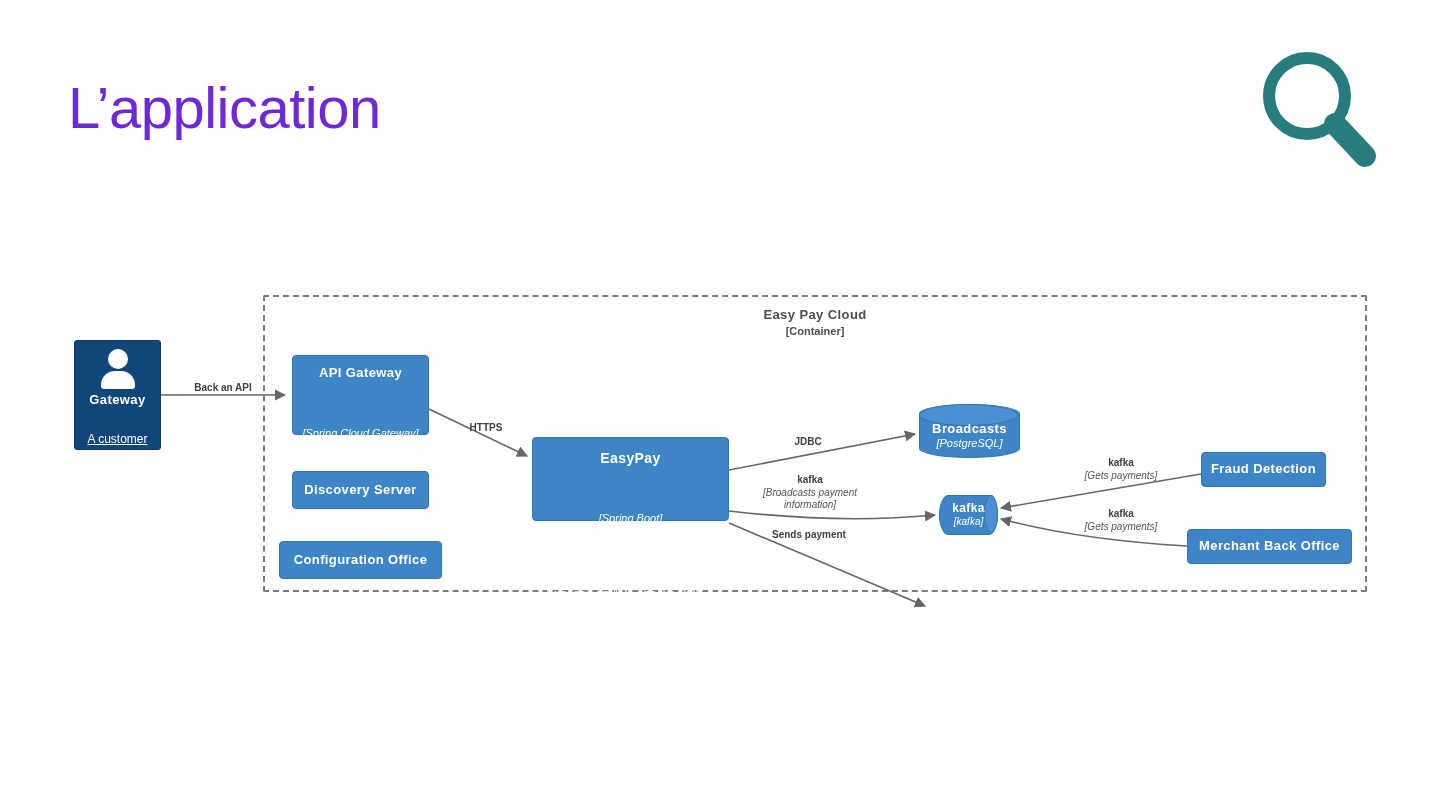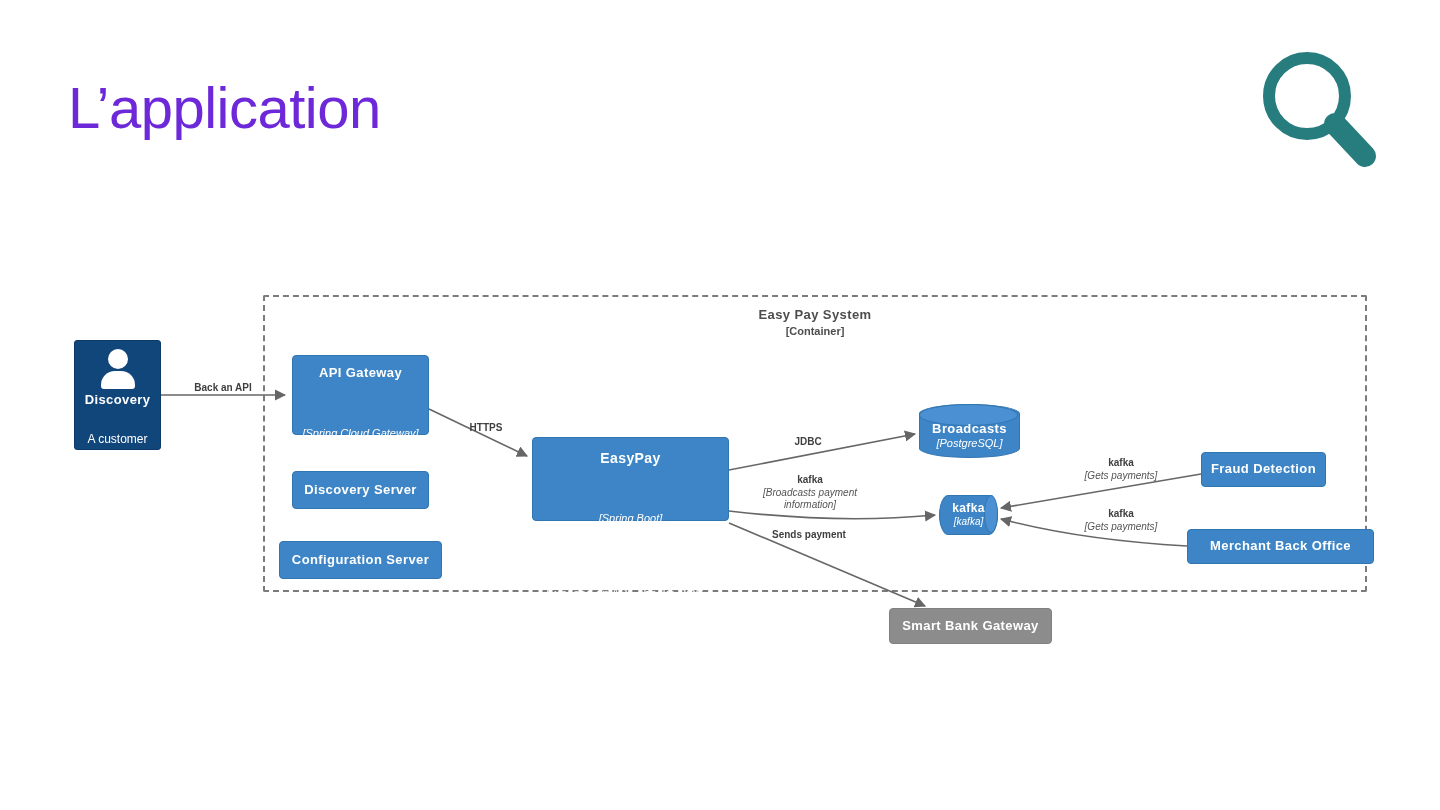--- a/index.html
+++ b/index.html
@@ -217,21 +217,21 @@
 <div id="slide">
 
   <div id="slide-title">L’application</div>
 
   <svg id="magnifier" viewBox="0 0 130 120">
     <circle cx="55" cy="48" r="38" fill="none" stroke="#277d7d" stroke-width="12"></circle>
     <line x1="83" y1="76" x2="113" y2="108" stroke="#277d7d" stroke-width="22" stroke-linecap="round"></line>
   </svg>
 
   <div id="system-boundary"></div>
-  <div id="boundary-title">Easy Pay System</div>
+  <div id="boundary-title">Easy Pay Cloud</div>
   <div id="boundary-type">[Container]</div>
 
   <svg id="edges" viewBox="0 0 1440 810">
     <defs>
       <marker id="arrow" viewBox="0 0 10 10" refX="9" refY="5" markerWidth="7" markerHeight="7" orient="auto-start-reverse">
         <path d="M 0 0 L 10 5 L 0 10 z" fill="#666666"></path>
       </marker>
     </defs>
 
     <line x1="161" y1="395" x2="285" y2="395" stroke="#666666" stroke-width="1.6" marker-end="url(#arrow)"></line>
@@ -278,36 +278,36 @@
   <div class="edge-label" style="left:1062px; top:508px; width:118px;">
     <div>kafka</div>
     <div class="el-tech">[Gets payments]</div>
   </div>
 
   <div class="node node-person" style="left:74px; top:340px; width:87px; height:110px;">
     <div class="person-glyph">
       <div class="head"></div>
       <div class="body"></div>
     </div>
-    <div class="n-title" style="font-size:13px;">Discovery</div>
-    <div class="n-desc" style="font-size:12px; margin-top:24px;">A customer</div>
+    <div class="n-title" style="font-size:13px;">Gateway</div>
+    <div class="n-desc" style="font-size:12px; margin-top:24px;text-decoration:underline;">A customer</div>
   </div>
 
   <div class="node node-box" style="left:292px; top:355px; width:137px; height:80px; justify-content:flex-start; padding-top:10px;">
     <div class="n-title" style="font-size:13px;">API Gateway</div>
     <div class="n-tech" style="font-size:11px;">[Spring Cloud Gateway]</div>
     <div class="n-desc" style="font-size:12px; margin-top:16px;">Exposes the APIs</div>
   </div>
 
   <div class="node node-box" style="left:292px; top:471px; width:137px; height:38px;">
     <div class="n-title" style="font-size:13px;">Discovery Server</div>
   </div>
 
   <div class="node node-box" style="left:279px; top:541px; width:163px; height:38px;">
-    <div class="n-title" style="font-size:13px;">Configuration Server</div>
+    <div class="n-title" style="font-size:13px;">Configuration Office</div>
   </div>
 
   <div class="node node-box" style="left:532px; top:437px; width:197px; height:84px; justify-content:flex-start; padding-top:12px;">
     <div class="n-title" style="font-size:14px;">EasyPay</div>
     <div class="n-tech" style="font-size:11px;">[Spring Boot]</div>
     <div class="n-desc" style="font-size:12px; margin-top:16px; padding:0 8px;">Exposes an API, checks POS &amp; card, authorizes the payment</div>
   </div>
 
   <div class="node node-db" style="left:919px; top:404px; width:101px; height:54px;">
     <div class="db-cap"></div>
@@ -318,21 +318,18 @@
   <div class="node node-queue" style="left:939px; top:495px; width:59px; height:40px;">
     <div class="queue-cap"></div>
     <div class="n-title" style="font-size:12px;">kafka</div>
     <div class="n-tech" style="font-size:10px;">[kafka]</div>
   </div>
 
   <div class="node node-box" style="left:1201px; top:452px; width:125px; height:35px;">
     <div class="n-title" style="font-size:13px;">Fraud Detection</div>
   </div>
 
-  <div class="node node-box" style="left:1187px; top:529px; width:187px; height:35px;">
+  <div class="node node-box" style="left:1187px; top:529px; width:165px; height:35px;">
     <div class="n-title" style="font-size:13px;">Merchant Back Office</div>
   </div>
 
-  <div class="node node-gray" style="left:889px; top:608px; width:163px; height:36px;">
-    <div class="n-title" style="font-size:13px;">Smart Bank Gateway</div>
-  </div>
 
 </div>
 
 </body></html>

